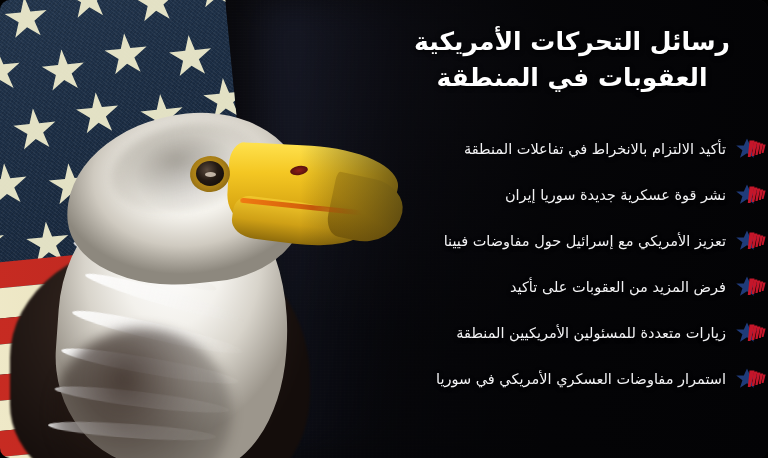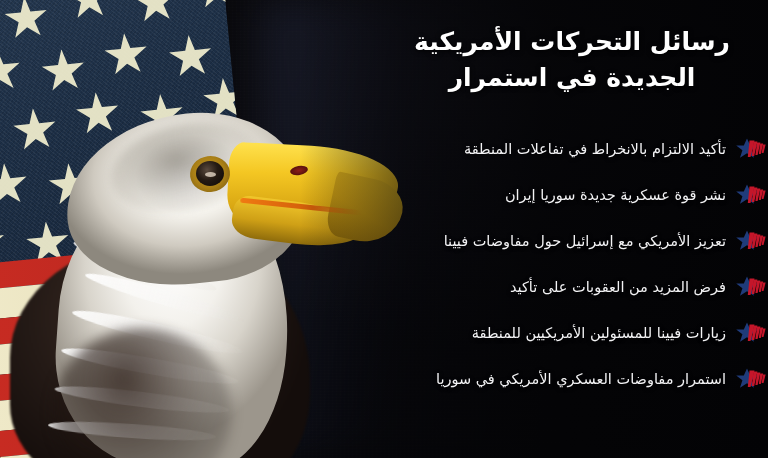--- a/index.html
+++ b/index.html
@@ -7,20 +7,21 @@
     padding: 0;
     background: #000;
   }
   #canvas {
     position: relative;
     width: 768px;
     height: 458px;
     overflow: hidden;
     background: #0a0a0d;
     font-family: "DejaVu Sans", "Liberation Sans", sans-serif;
+    border-radius: 10px;
   }
 
   
   .bg-base {
     position: absolute;
     inset: 0;
     background:
       radial-gradient(ellipse 70% 60% at 78% 18%, #16161d 0%, #0d0d12 45%, #050507 100%),
       linear-gradient(120deg, #121219 0%, #08080c 55%, #030304 100%);
   }
@@ -322,21 +323,21 @@
     <div class="eye-ball"></div>
     <div class="eye-glint"></div>
   </div>
 
   <div class="right-fade"></div>
 
   <div class="content">
 
     <div class="title">
       <span class="ln">رسائل التحركات الأمريكية</span>
-      <span class="ln">الجديدة في استمرار</span>
+      <span class="ln">العقوبات في المنطقة</span>
     </div>
 
     <div class="list">
 
       <div class="item">
         <span class="bullet">
           <svg width="34" height="24" viewBox="0 0 34 24" aria-hidden="true">
             <polygon points="13,1.5 16.2,8.6 23.8,8.6 17.6,13.2 20,20.8 13,16.2 6,20.8 8.4,13.2 2.2,8.6 9.8,8.6" fill="#1f3b7a"></polygon>
             <g fill="#c4162a">
               <polygon points="15.5,3.5 20.5,3.5 16.5,20 13.8,20"></polygon>
@@ -404,21 +405,21 @@
             <polygon points="13,1.5 16.2,8.6 23.8,8.6 17.6,13.2 20,20.8 13,16.2 6,20.8 8.4,13.2 2.2,8.6 9.8,8.6" fill="#1f3b7a"></polygon>
             <g fill="#c4162a">
               <polygon points="15.5,3.5 20.5,3.5 16.5,20 13.8,20"></polygon>
               <polygon points="19.5,4.5 23.4,4.5 20.2,19 17.8,19"></polygon>
               <polygon points="23,5.5 26.4,5.5 23.6,18 21.4,18"></polygon>
               <polygon points="26.2,6.5 29.2,6.5 26.8,17 24.8,17"></polygon>
               <polygon points="29,7.5 31.6,7.5 29.5,16 27.7,16"></polygon>
             </g>
           </svg>
         </span>
-        <span class="item-text">زيارات فيينا للمسئولين الأمريكيين للمنطقة</span>
+        <span class="item-text">زيارات متعددة للمسئولين الأمريكيين المنطقة</span>
       </div>
 
       <div class="item">
         <span class="bullet">
           <svg width="34" height="24" viewBox="0 0 34 24" aria-hidden="true">
             <polygon points="13,1.5 16.2,8.6 23.8,8.6 17.6,13.2 20,20.8 13,16.2 6,20.8 8.4,13.2 2.2,8.6 9.8,8.6" fill="#1f3b7a"></polygon>
             <g fill="#c4162a">
               <polygon points="15.5,3.5 20.5,3.5 16.5,20 13.8,20"></polygon>
               <polygon points="19.5,4.5 23.4,4.5 20.2,19 17.8,19"></polygon>
               <polygon points="23,5.5 26.4,5.5 23.6,18 21.4,18"></polygon>

